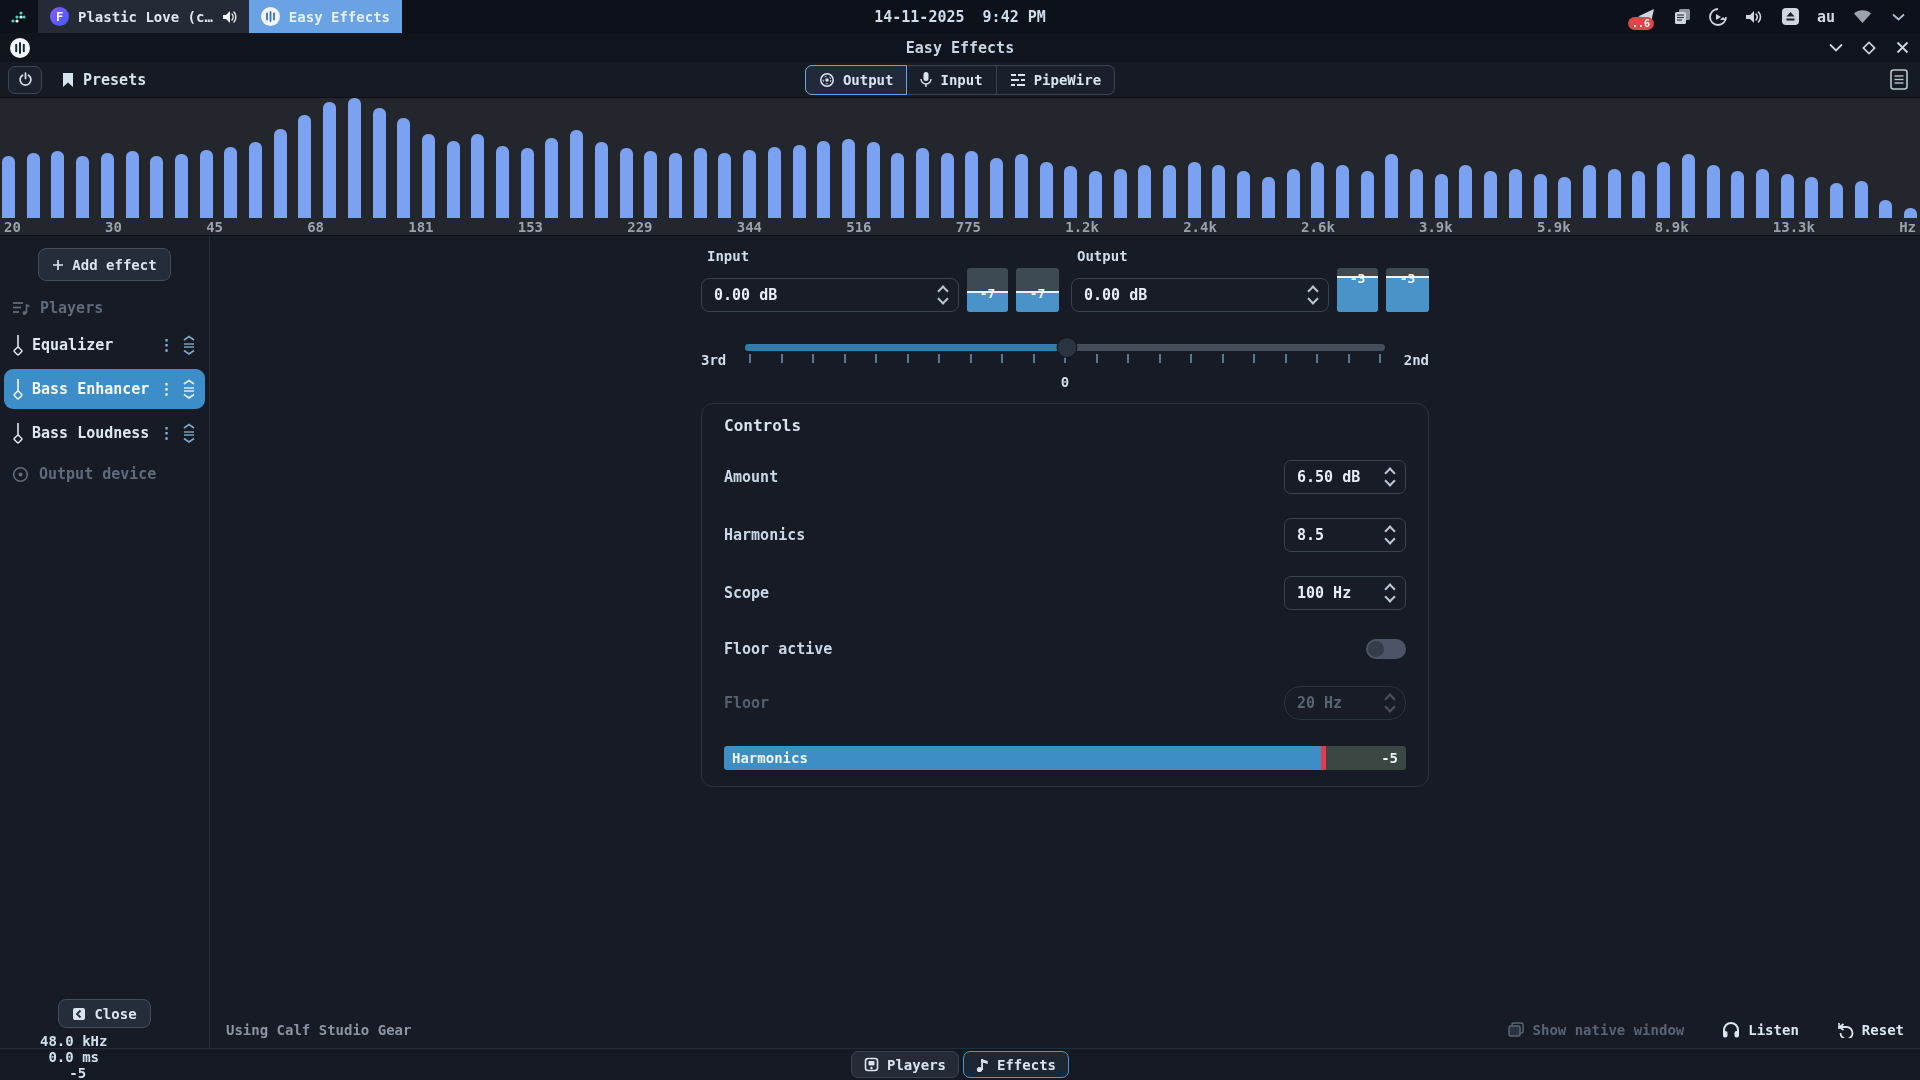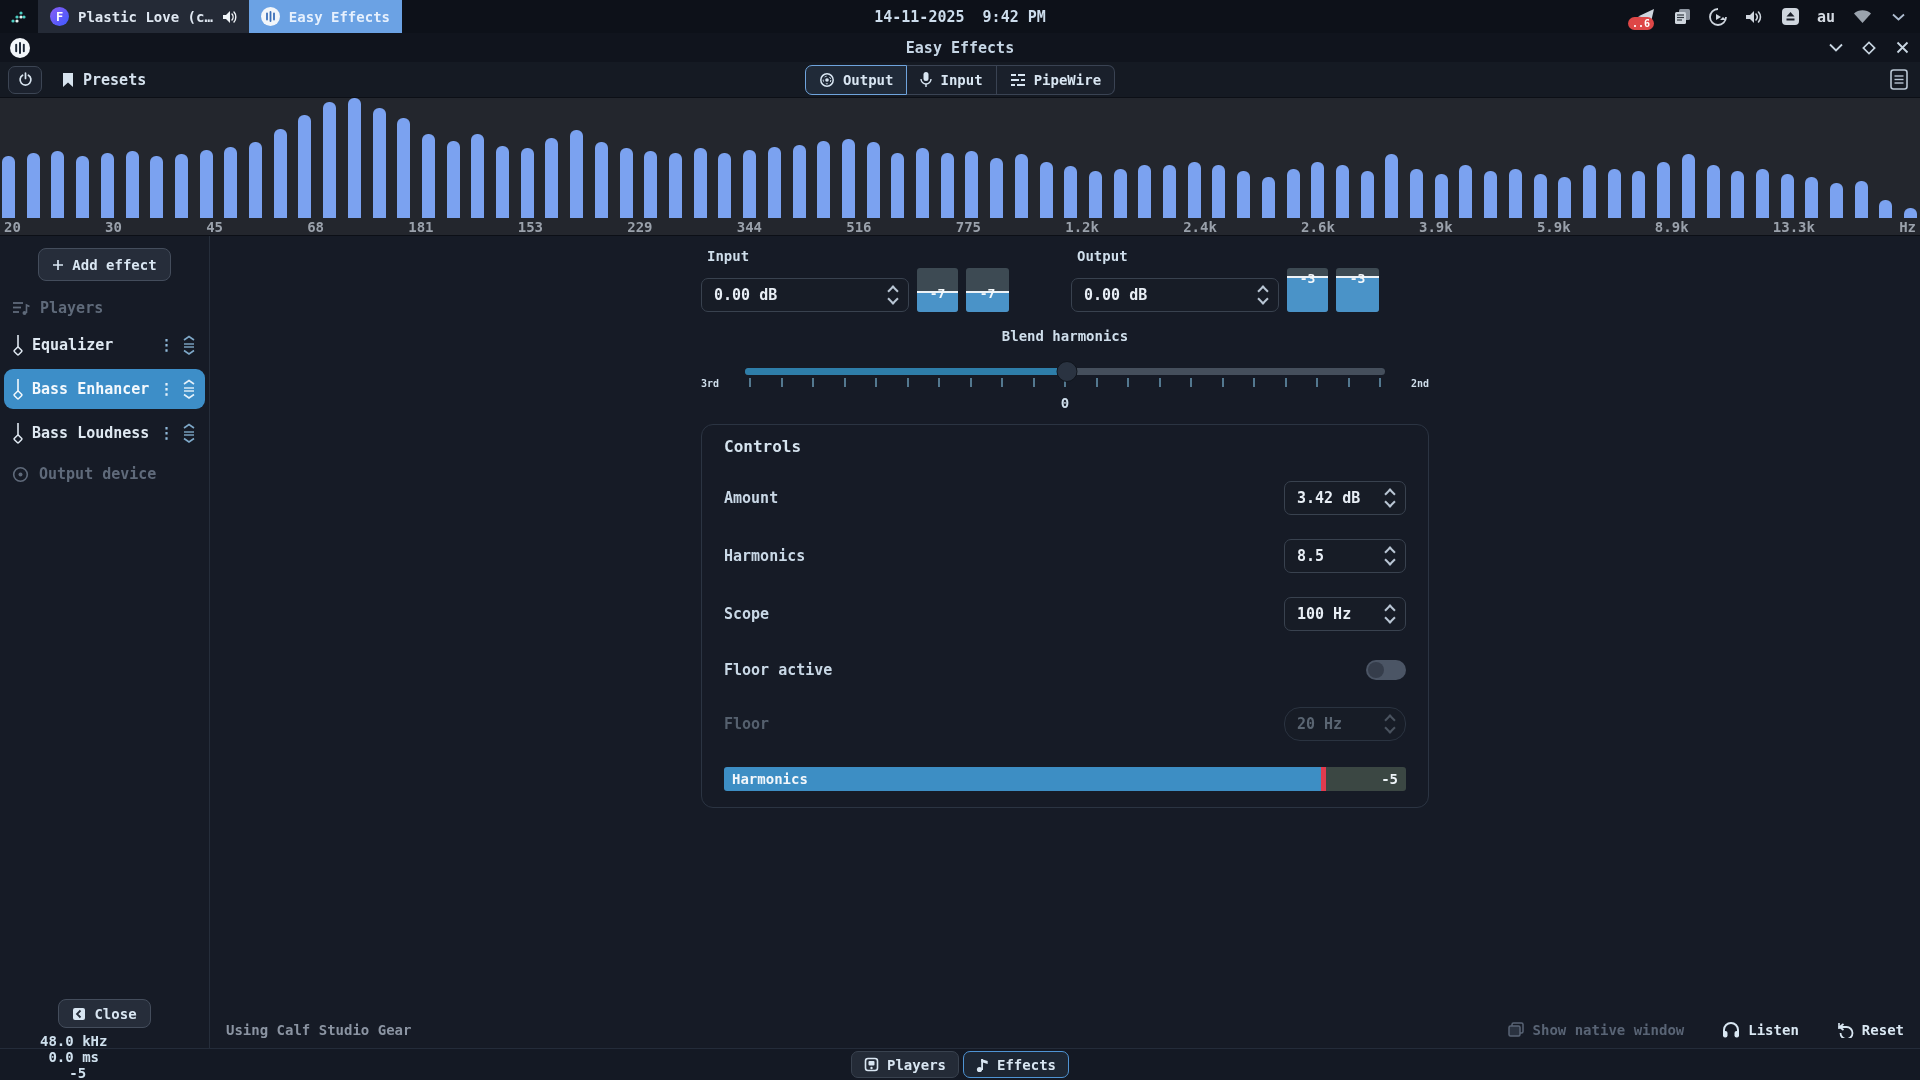--- a/index.html
+++ b/index.html
@@ -77,31 +77,31 @@
   .iohalf{width:364px;}
   .iolabel{font-size:14px;font-weight:700;color:#cfdeeb;padding-left:6px;height:18px;}
   .ioctrls{display:flex;align-items:flex-end;gap:8px;margin-top:2px;}
   .spin{background:#171c26;border:1px solid #39424f;border-radius:7px;height:34px;display:flex;align-items:center;
     color:#e8eef5;font-size:15px;font-weight:700;}
   .spin .val{flex:1;padding:0 12px;}
   .spin .chevs{display:flex;flex-direction:column;gap:4px;padding-right:11px;}
   .chv{width:8px;height:8px;border-right:2px solid #b9c6d4;border-bottom:2px solid #b9c6d4;}
   .chv.up{transform:rotate(-135deg);margin-bottom:-2px;}
   .chv.dn{transform:rotate(45deg);margin-top:-2px;}
-  .bigspin{width:208px;}
+  .bigspin{width:258px;border-radius:8px;}
   .meter{width:41px;height:44px;background:#3d4a53;border-radius:3px;position:relative;overflow:hidden;}
   .mfill{position:absolute;left:0;right:0;bottom:0;background:#4a93c8;}
   .mline{position:absolute;left:0;right:0;height:2px;background:#eef3f7;}
   .mval{position:absolute;left:0;right:0;text-align:center;font-size:13px;font-weight:700;color:#f4f8fb;}
 
   
   .blend{margin-top:16px;}
   .blendtitle{text-align:center;font-size:14px;font-weight:700;color:#cfdeeb;}
   .sliderrow{display:flex;align-items:center;margin-top:10px;}
-  .endlab{font-size:10px;font-weight:700;color:#cfdeeb;width:34px;margin-top:24px;}
+  .endlab{font-size:14px;font-weight:700;color:#cfdeeb;width:34px;margin-top:24px;}
   .endlab.r{text-align:right;}
   .trackwrap{flex:1;margin:0 10px;position:relative;height:22px;}
   .track{position:absolute;top:7px;left:0;right:0;height:7px;border-radius:4px;background:#454f5c;}
   .tfill{position:absolute;top:7px;left:0;height:7px;border-radius:4px 0 0 4px;background:#2e7ea9;}
   .thandle{position:absolute;top:0;width:21px;height:21px;border-radius:50%;background:#2a3341;
     border:1px solid #10151d;transform:translateX(-50%);}
   .ticks{position:absolute;left:4px;right:4px;top:17px;height:10px;display:flex;justify-content:space-between;}
   .tick{width:2px;height:9px;background:#53788f;}
   .blendval{text-align:center;font-size:14px;font-weight:700;color:#cfdeeb;margin-top:6px;}
 
@@ -553,21 +553,20 @@
             <div class="meter" style="width:43px">
                 <div class="mfill" style="height: 78%;"></div>
                 <div class="mline" style="bottom: 78%;"></div>
                 <div class="mval" style="bottom: 78%; transform: translateY(50%);">-3</div>
               </div>
           </div>
         </div>
       </div>
 
       <div class="blend">
-        <div class="blendtitle">Blend harmonics</div>
         <div class="sliderrow">
           <span class="endlab">3rd</span>
           <div class="trackwrap">
             <div class="track"></div>
             <div class="tfill" id="blendfill" style="width: 50.3%;"></div>
             <div class="ticks" id="blendticks">
                 <div class="tick"></div>
                 <div class="tick"></div>
                 <div class="tick"></div>
                 <div class="tick"></div>
@@ -595,21 +594,21 @@
         </div>
         <div class="blendval">0</div>
       </div>
 
       <div class="card">
         <div class="cardtitle">Controls</div>
 
         <div class="crow">
           <span class="clabel">Amount</span>
           <div class="spin smallspin">
-            <span class="val">3.42 dB</span>
+            <span class="val">6.50 dB</span>
             <span class="chevs">
                 <i class="chv up"></i>
                 <i class="chv dn"></i>
               </span>
           </div>
         </div>
 
         <div class="crow">
           <span class="clabel">Harmonics</span>
           <div class="spin smallspin">

